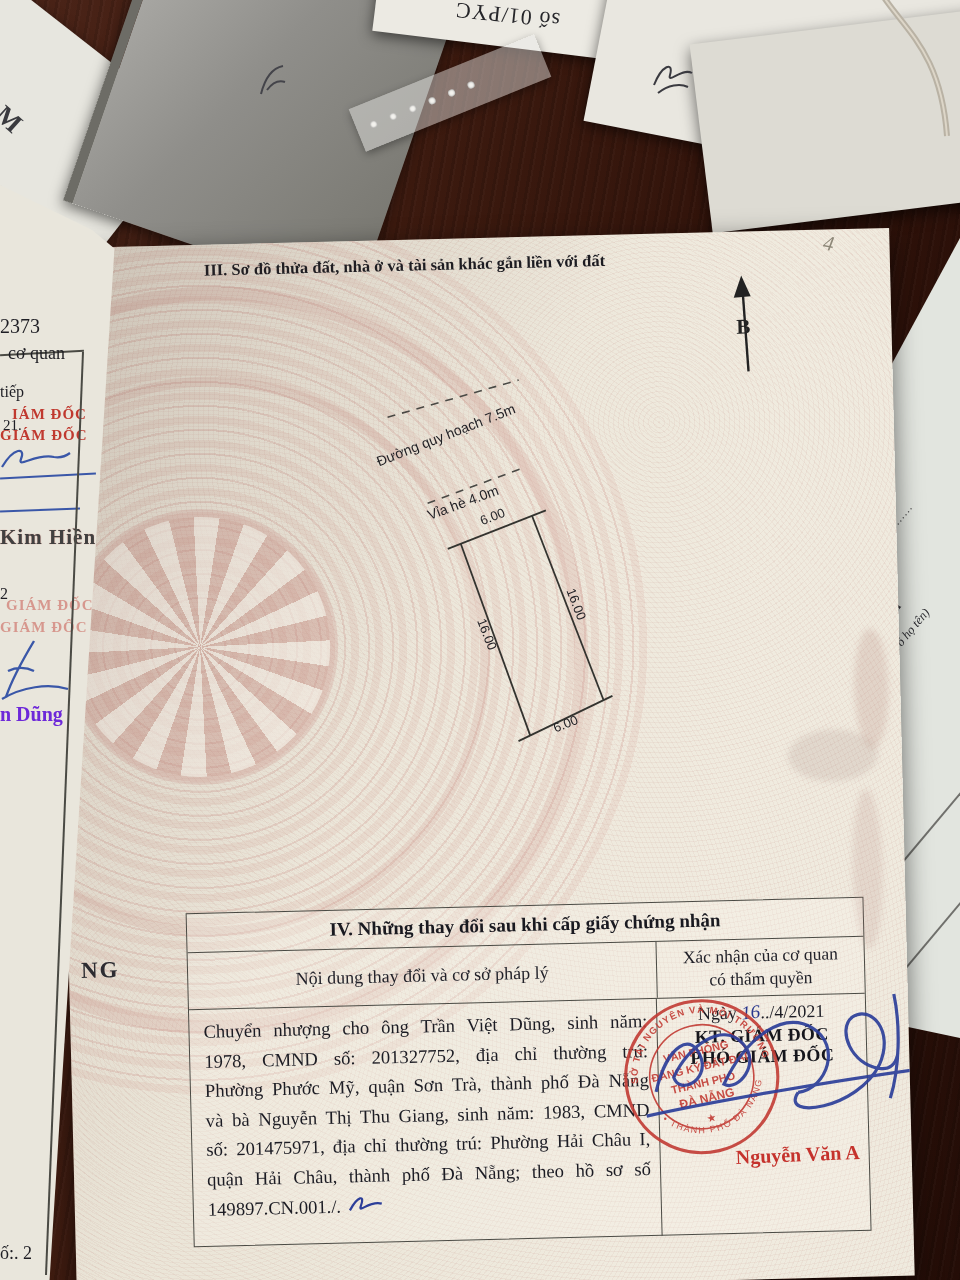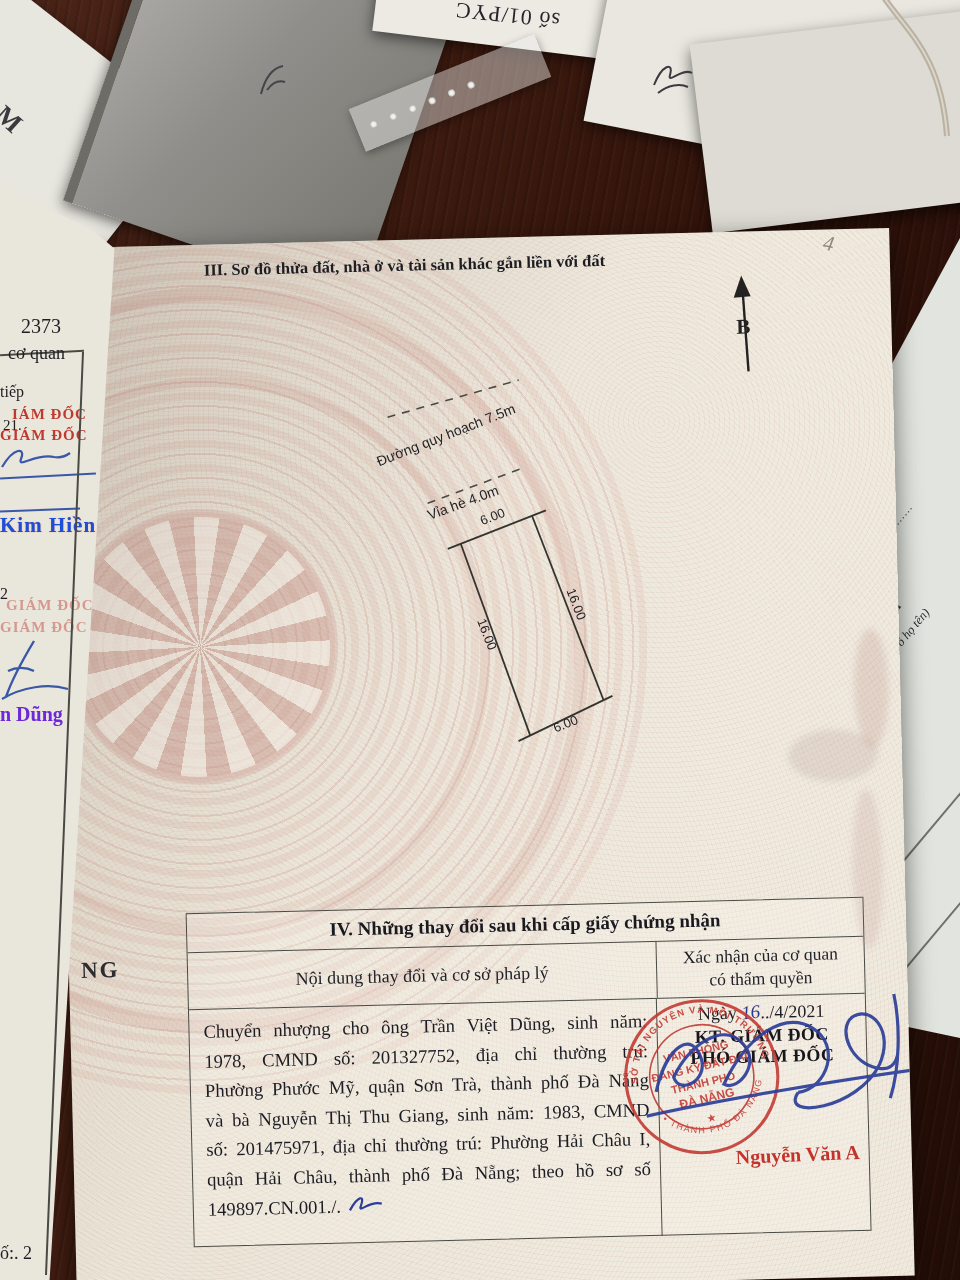--- a/index.html
+++ b/index.html
@@ -87,30 +87,30 @@
   #stamp-svg{left:544px;top:758px;opacity:.9;transform:rotate(-12deg);z-index:5;}
   #signature-svg{left:556px;top:740px;z-index:6;}
   .endsig{vertical-align:-4px;}
   
   #left-page{left:0;top:185px;width:118px;height:1095px;z-index:4;background:#e9e6dc;
     clip-path:polygon(0 0,78% 4.1%,97% 5.8%,42% 100%,0 100%);
     box-shadow:10px 4px 18px rgba(30,18,14,.5);color:#1e1e24;}
   #left-page .frag{position:absolute;white-space:nowrap;}
   .red{color:#c0392f;}
   .red-faded{color:#c0392f;opacity:.45;}
-  #lp-num{left:0;top:130px;font-size:20px;padding-left:21px;}
+  #lp-num{left:0;top:130px;font-size:20px;}
   #lp-line1{left:0;top:167px;width:84px;height:2px;background:#4a4a44;transform:rotate(-3deg);}
   #lp-quan{left:8px;top:158px;font-size:18px;}
   #lp-uyen{left:0;top:198px;font-size:16px;}
   #lp-21{left:3px;top:232px;font-size:15px;}
   #lp-red1{left:12px;top:221px;font-size:15px;font-weight:bold;letter-spacing:1px;}
   #lp-red2{left:0;top:242px;font-size:15px;font-weight:bold;letter-spacing:1px;}
   #lp-bline1{left:0;top:290px;width:96px;height:2px;background:#3a57a8;transform:rotate(-3deg);}
   #lp-bline2{left:0;top:324px;width:80px;height:2px;background:#3a57a8;transform:rotate(-2deg);}
-  #lp-kim{left:0;top:328px;font-size:21px;font-weight:bold;color:#1d4ed8;letter-spacing:1px;
+  #lp-kim{left:0;top:340px;font-size:21px;font-weight:bold;color:#404040;letter-spacing:1px;
     text-shadow:0 0 1px rgba(204,58,46,.5);}
   #lp-2{left:0;top:400px;font-size:16px;}
   #lp-red3{left:6px;top:412px;font-size:15px;font-weight:bold;letter-spacing:1px;}
   #lp-red4{left:0;top:434px;font-size:15px;font-weight:bold;letter-spacing:1px;}
   #lp-ndung{left:0;top:518px;font-size:20px;font-weight:bold;color:#6d28d9;}
   #lp-so{left:0;top:1058px;font-size:18px;}
   #lp-vline{left:0;top:0;}
   
   #wire-svg{left:855px;top:-4px;z-index:1;}
   .scribble{z-index:1;}

